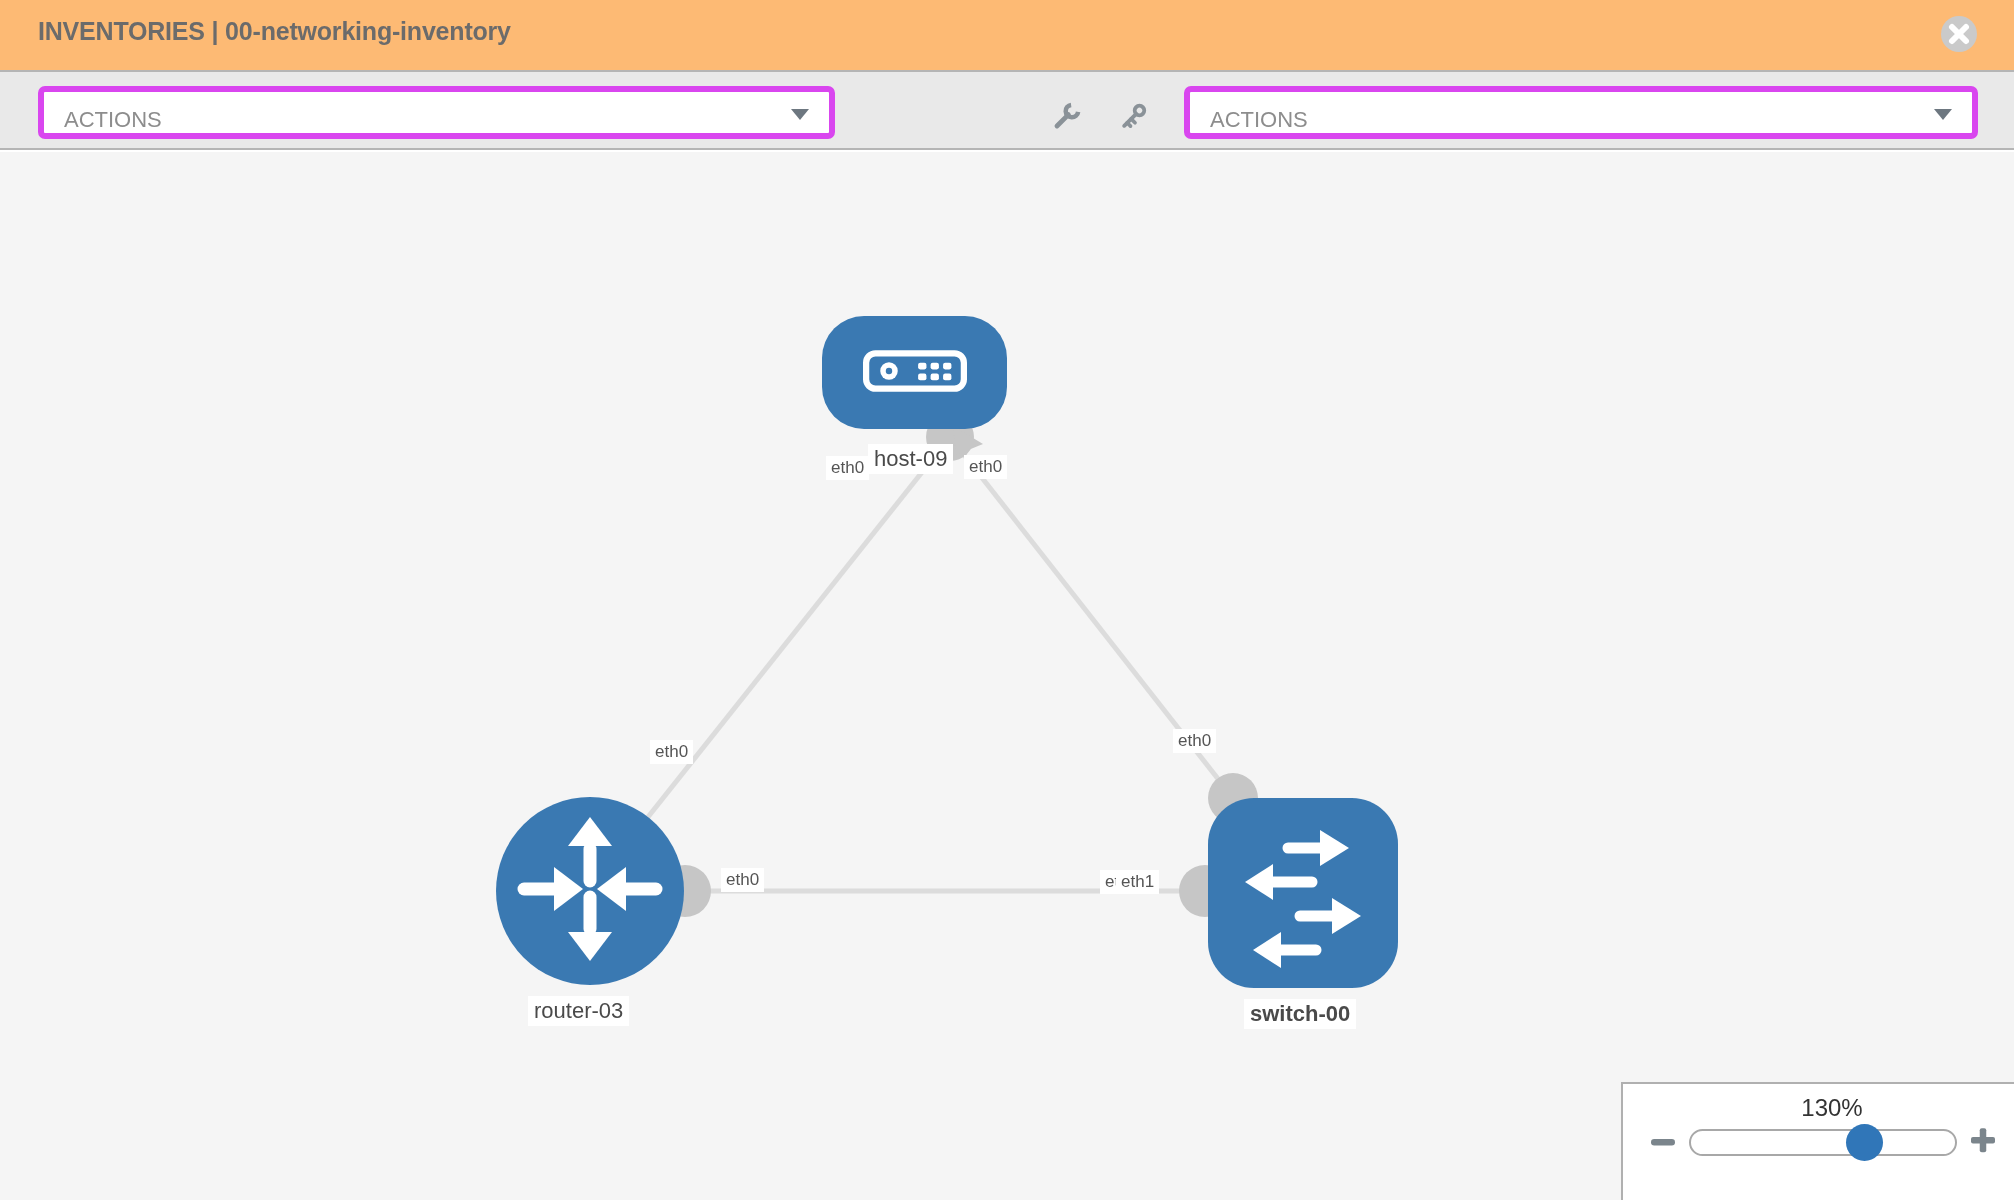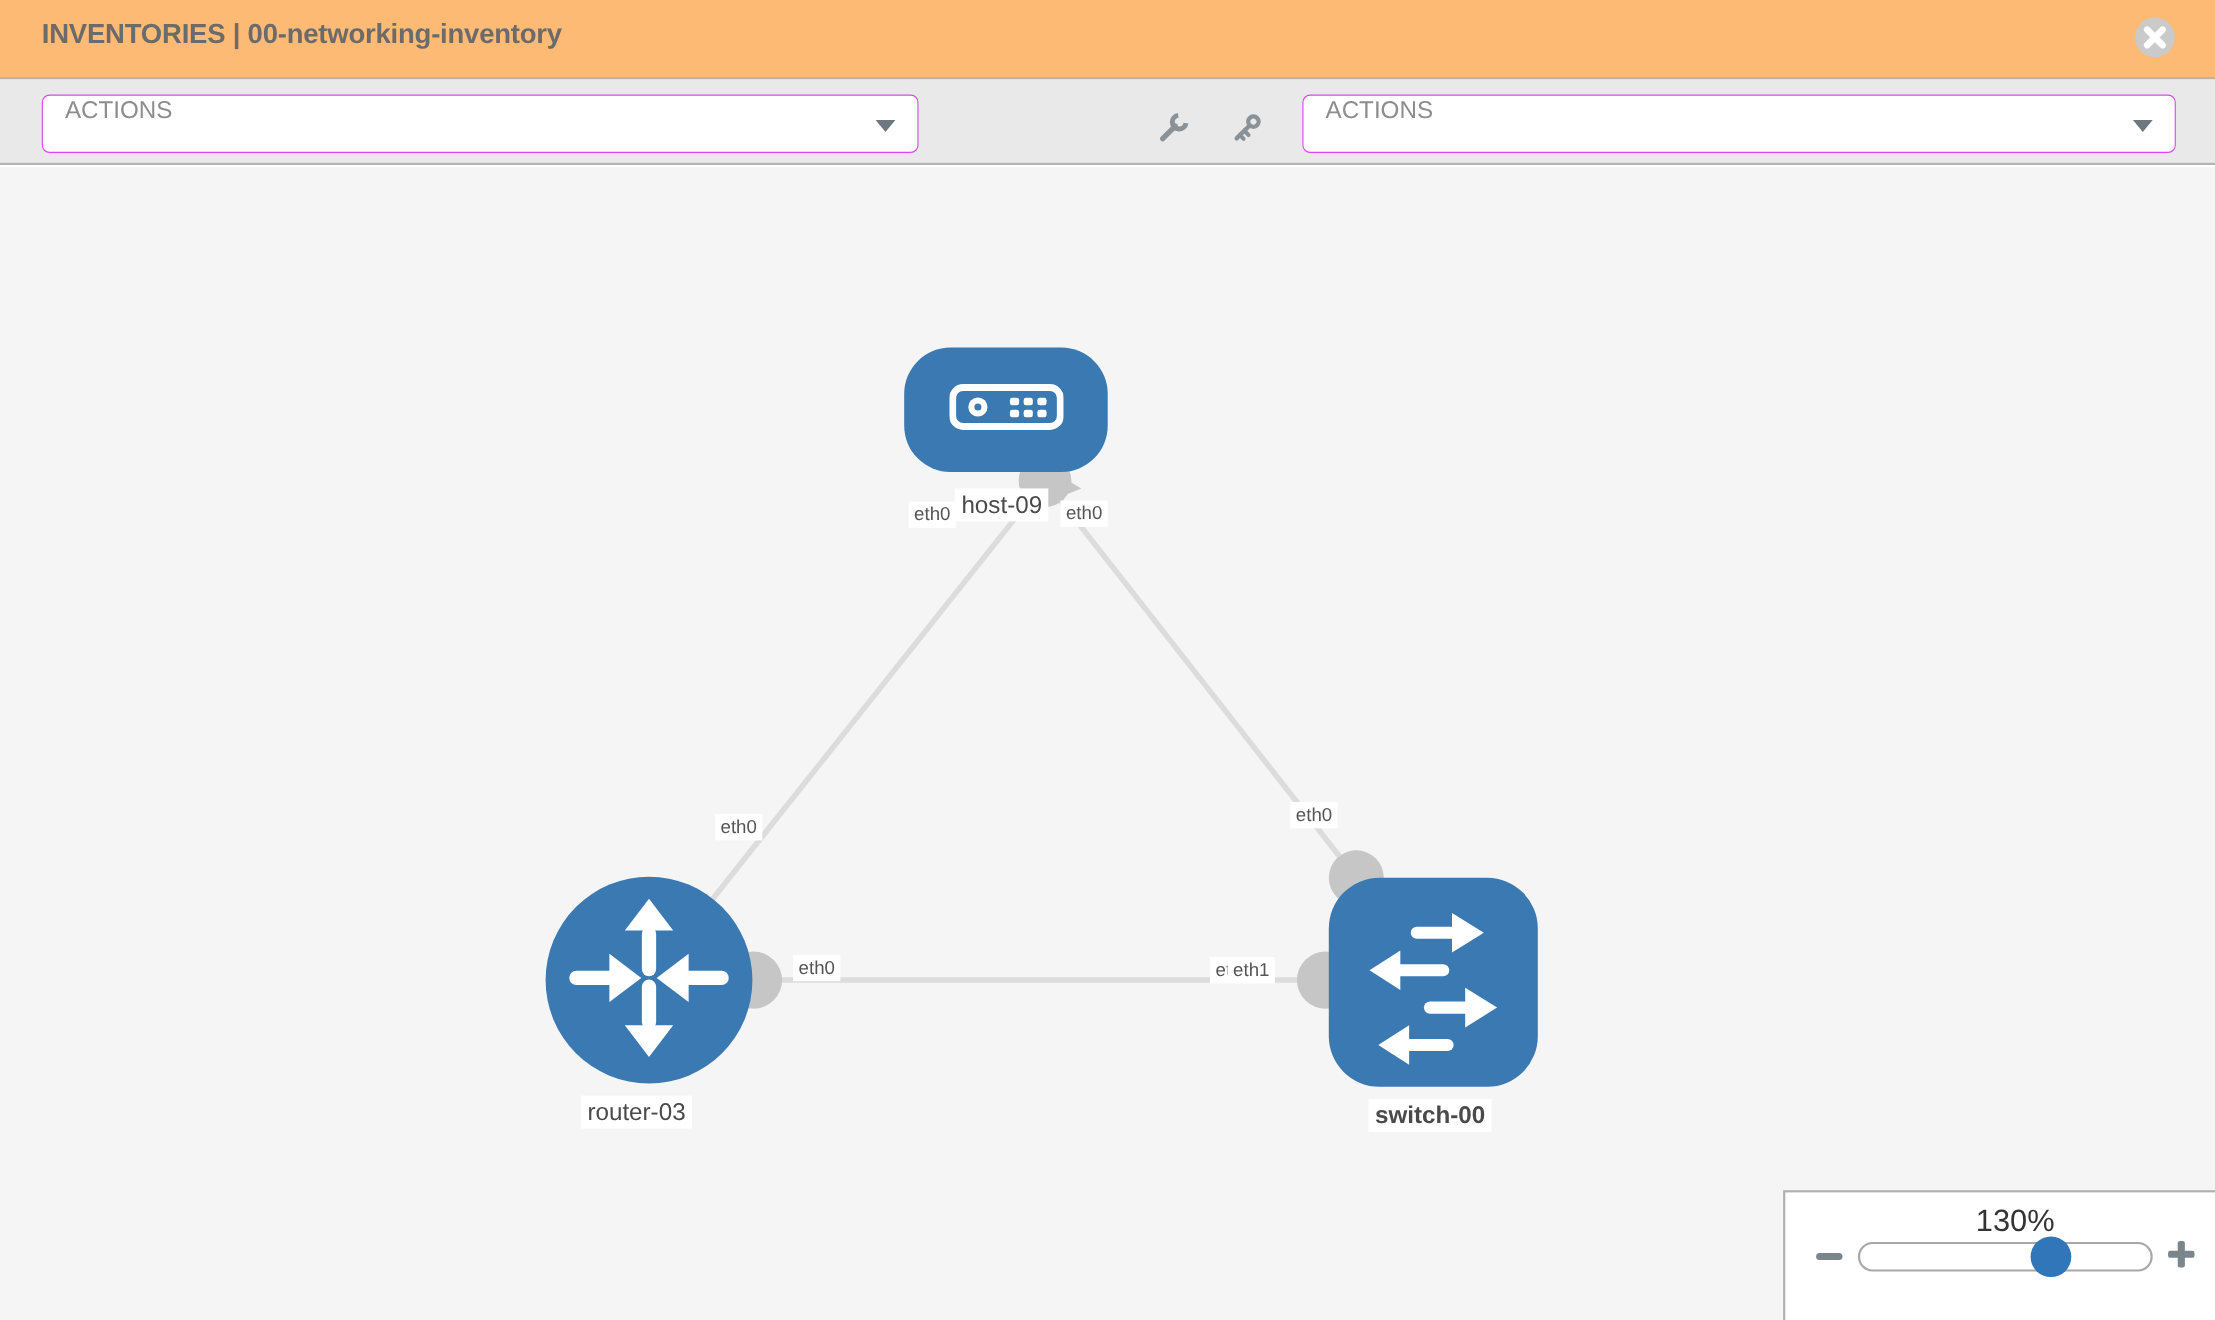--- a/index.html
+++ b/index.html
@@ -9,22 +9,22 @@
   
   .header{position:absolute;left:0;top:0;width:100%;height:70px;background:#fdba74;}
   .page-title{position:absolute;left:38px;top:17px;font-size:25px;font-weight:bold;
               color:#6b6b6b;letter-spacing:-0.2px;}
   .close-btn{position:absolute;right:36px;top:15px;width:38px;height:38px;border:none;
              background:transparent;padding:0;cursor:pointer;}
 
   
   .toolbar{position:absolute;left:0;top:70px;width:100%;height:80px;background:#e9e9e9;
            border-top:2px solid #b5b5b5;border-bottom:2px solid #b5b5b5;box-sizing:border-box;}
-  .combo{position:absolute;top:14px;height:53px;background:#fff;border:1px solid #d946ef;
-         border-radius:7px;box-sizing:border-box;display:flex;align-items:flex-start;
+  .combo{position:absolute;top:14px;height:53px;background:#fff;border:6px solid #d946ef;
+         border-radius:7px;box-sizing:border-box;display:flex;align-items:flex-end;
          padding-left:20px;color:#8d8d8d;font-size:22px;cursor:pointer;}
   .combo .caret{position:absolute;right:20px;top:50%;margin-top:-4px;width:0;height:0;
                 border-left:9px solid transparent;border-right:9px solid transparent;
                 border-top:11px solid #6d7780;}
   #actions-combo{left:38px;width:797px;}
   #search-combo{left:1184px;width:794px;}
   .tool-icon-btn{position:absolute;top:28px;width:34px;height:34px;border:none;background:transparent;
                  padding:0;cursor:pointer;}
   #wrench-btn{left:1049px;}
   #key-btn{left:1116px;}
@@ -51,21 +51,21 @@
   #if-router-diag{left:650px;top:588px;}
   #if-switch-diag{left:1173px;top:577px;}
   #if-router-mid{left:721px;top:716px;}
   #if-mid-under{left:1100px;top:718px;}
   #if-mid-over{left:1116px;top:718px;}
 
   
   .zoom-panel{position:absolute;left:1621px;top:930px;width:420px;height:150px;background:#fff;
               border:2px solid #b0b0b0;box-sizing:border-box;}
   .zoom-level{position:absolute;left:144px;top:10px;width:130px;text-align:center;
-              font-size:28px;color:#333;}
+              font-size:24px;color:#333;}
   .zoom-btn{position:absolute;border:none;background:transparent;padding:0;cursor:pointer;}
   #zoom-minus{left:26px;top:46px;width:28px;height:24px;}
   #zoom-plus{left:346px;top:42px;width:28px;height:28px;}
   .slider-track{position:absolute;left:66px;top:45px;width:268px;height:27px;background:#fff;
                 border:2px solid #a8a8a8;border-radius:14px;box-sizing:border-box;cursor:pointer;}
   .slider-thumb{position:absolute;left:155px;top:-7px;width:37px;height:37px;border-radius:50%;
                 background:#3076b8;cursor:grab;}
 </style>
 </head>
 <body>

